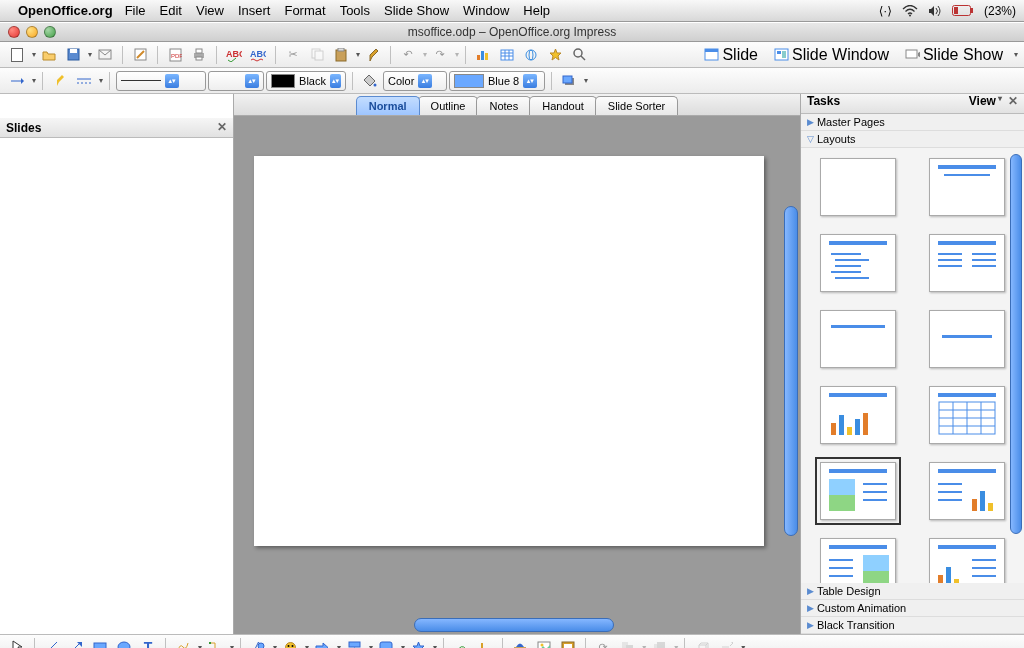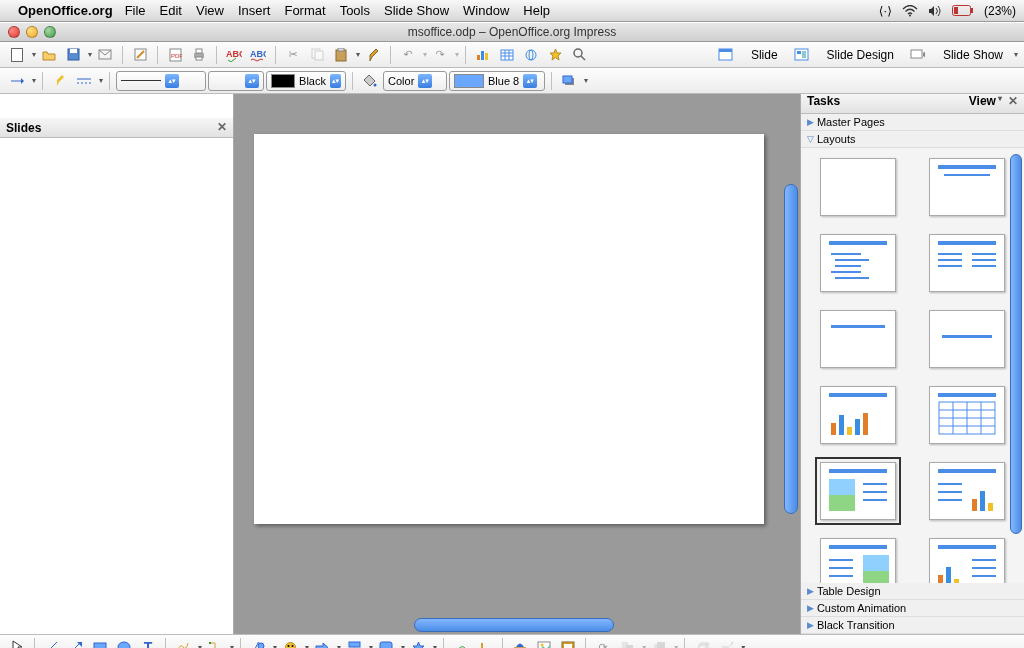--- a/index.html
+++ b/index.html
@@ -21,21 +21,21 @@
 .dot.red { background: radial-gradient(circle at 30% 30%, #ff8a80, #e53835); }
 .dot.yellow { background: radial-gradient(circle at 30% 30%, #ffe082, #f9a825); }
 .dot.green { background: radial-gradient(circle at 30% 30%, #a5d6a7, #43a047); }
 
 
 .toolbar { height: 26px; background: linear-gradient(#fdfdfd,#ececec); border-bottom: 1px solid #bbb; display: flex; align-items: center; padding: 0 6px; gap: 2px; }
 .tb-btn { width: 22px; height: 20px; border: 1px solid transparent; border-radius: 3px; display: inline-flex; align-items: center; justify-content: center; cursor: default; }
 .tb-sep { width: 1px; height: 18px; background: #c0c0c0; margin: 0 4px; }
 .tb-dropdown { height: 20px; border: 1px solid #999; border-radius: 3px; background: linear-gradient(#fff,#eee); display: inline-flex; align-items: center; padding: 0 4px; gap: 4px; font-size: 11px; }
 .tb-dropdown .arrow-box { width: 14px; height: 14px; background: linear-gradient(#7ab6ff,#3a7de0); border-radius: 2px; display: flex; flex-direction: column; align-items: center; justify-content: center; color: #fff; font-size: 7px; line-height: 4px; }
-.tb-text-btn { height: 20px; border: 1px solid transparent; border-radius: 3px; display: inline-flex; align-items: center; padding: 0 6px; gap: 18px; font-size: 12px; cursor: default; }
+.tb-text-btn { height: 20px; border: 1px solid transparent; border-radius: 3px; display: inline-flex; align-items: center; padding: 0 6px; gap: 3px; font-size: 16px; cursor: default; }
 .color-swatch { width: 30px; height: 14px; border: 1px solid #888; }
 
 
 .main-layout { display: flex; height: 540px; }
 .slides-panel { width: 234px; background: #fff; border-right: 1px solid #aaa; display: flex; flex-direction: column; }
 .panel-header { height: 20px; background: linear-gradient(#f6f6f6,#e2e2e2); border-bottom: 1px solid #bbb; display: flex; align-items: center; padding: 0 6px; font-size: 12px; font-weight: bold; position: relative; margin-top: 24px; }
 .panel-close { position: absolute; right: 6px; top: 2px; font-size: 12px; color: #666; cursor: default; }
 .slides-body { flex: 1; background: #fff; }
 
 .canvas-area { flex: 1; background: #9a9a9a; display: flex; flex-direction: column; position: relative; min-width: 0; }
@@ -245,21 +245,21 @@
           <rect x="1" y="1" width="13" height="3" fill="#4a8de8"></rect>
         </svg>
       <span>Slide</span>
     </div>
     <div class="tb-text-btn">
       <svg width="15" height="13">
           <rect x="1" y="1" width="13" height="11" fill="#fff" stroke="#4a8de8"></rect>
           <rect x="3" y="3" width="4" height="3" fill="#4a8de8"></rect>
           <rect x="8" y="3" width="4" height="7" fill="#8cc"></rect>
         </svg>
-      <span>Slide Design</span>
+      <span>Slide Window</span>
     </div>
     <div class="tb-text-btn">
       <svg width="15" height="13">
           <rect x="1" y="2" width="11" height="8" fill="#fff" stroke="#888"></rect>
           <path d="M13 5 l3 -2 v7 l-3 -2 z" fill="#888"></path>
         </svg>
       <span>Slide Show</span>
     </div>
     <span class="chev">▾</span>
   </div>
@@ -329,20 +329,27 @@
 
     <div class="slides-panel">
       <div class="panel-header">
         <span>Slides</span>
         <span class="panel-close">✕</span>
       </div>
       <div class="slides-body"></div>
     </div>
 
     <div class="canvas-area">
+      <div class="view-tabs">
+        <div class="view-tab active">Normal</div>
+        <div class="view-tab">Outline</div>
+        <div class="view-tab">Notes</div>
+        <div class="view-tab">Handout</div>
+        <div class="view-tab">Slide Sorter</div>
+      </div>
       <div class="canvas-scroll">
         <div class="slide-canvas"></div>
         <div class="vscroll"></div>
         <div class="hscroll"></div>
       </div>
     </div>
 
     <div class="tasks-panel">
       <div class="tasks-header">
         <span>Tasks</span>

